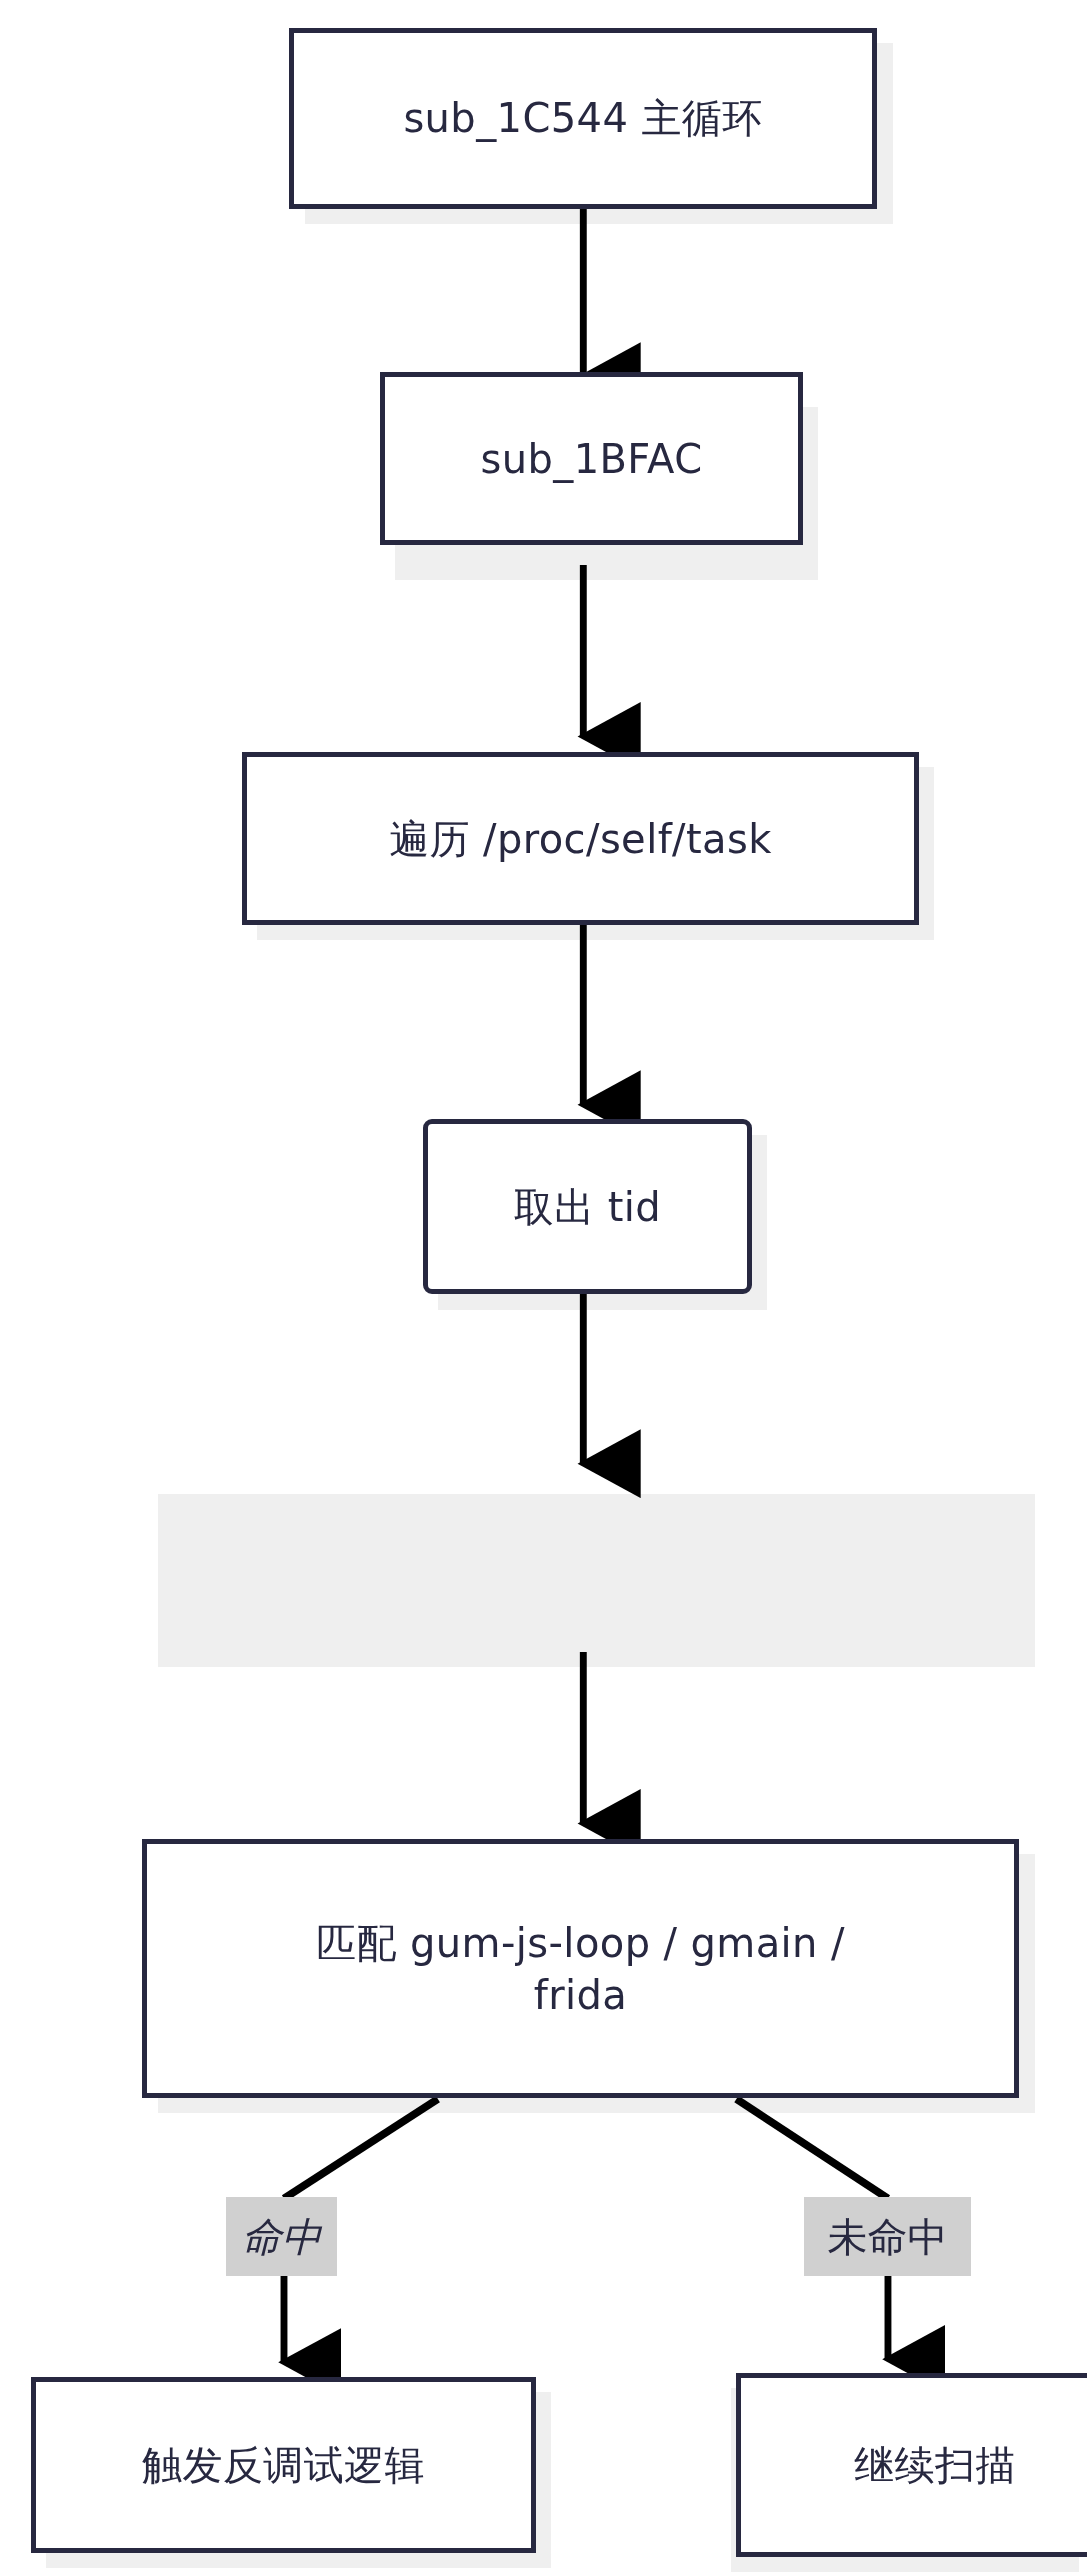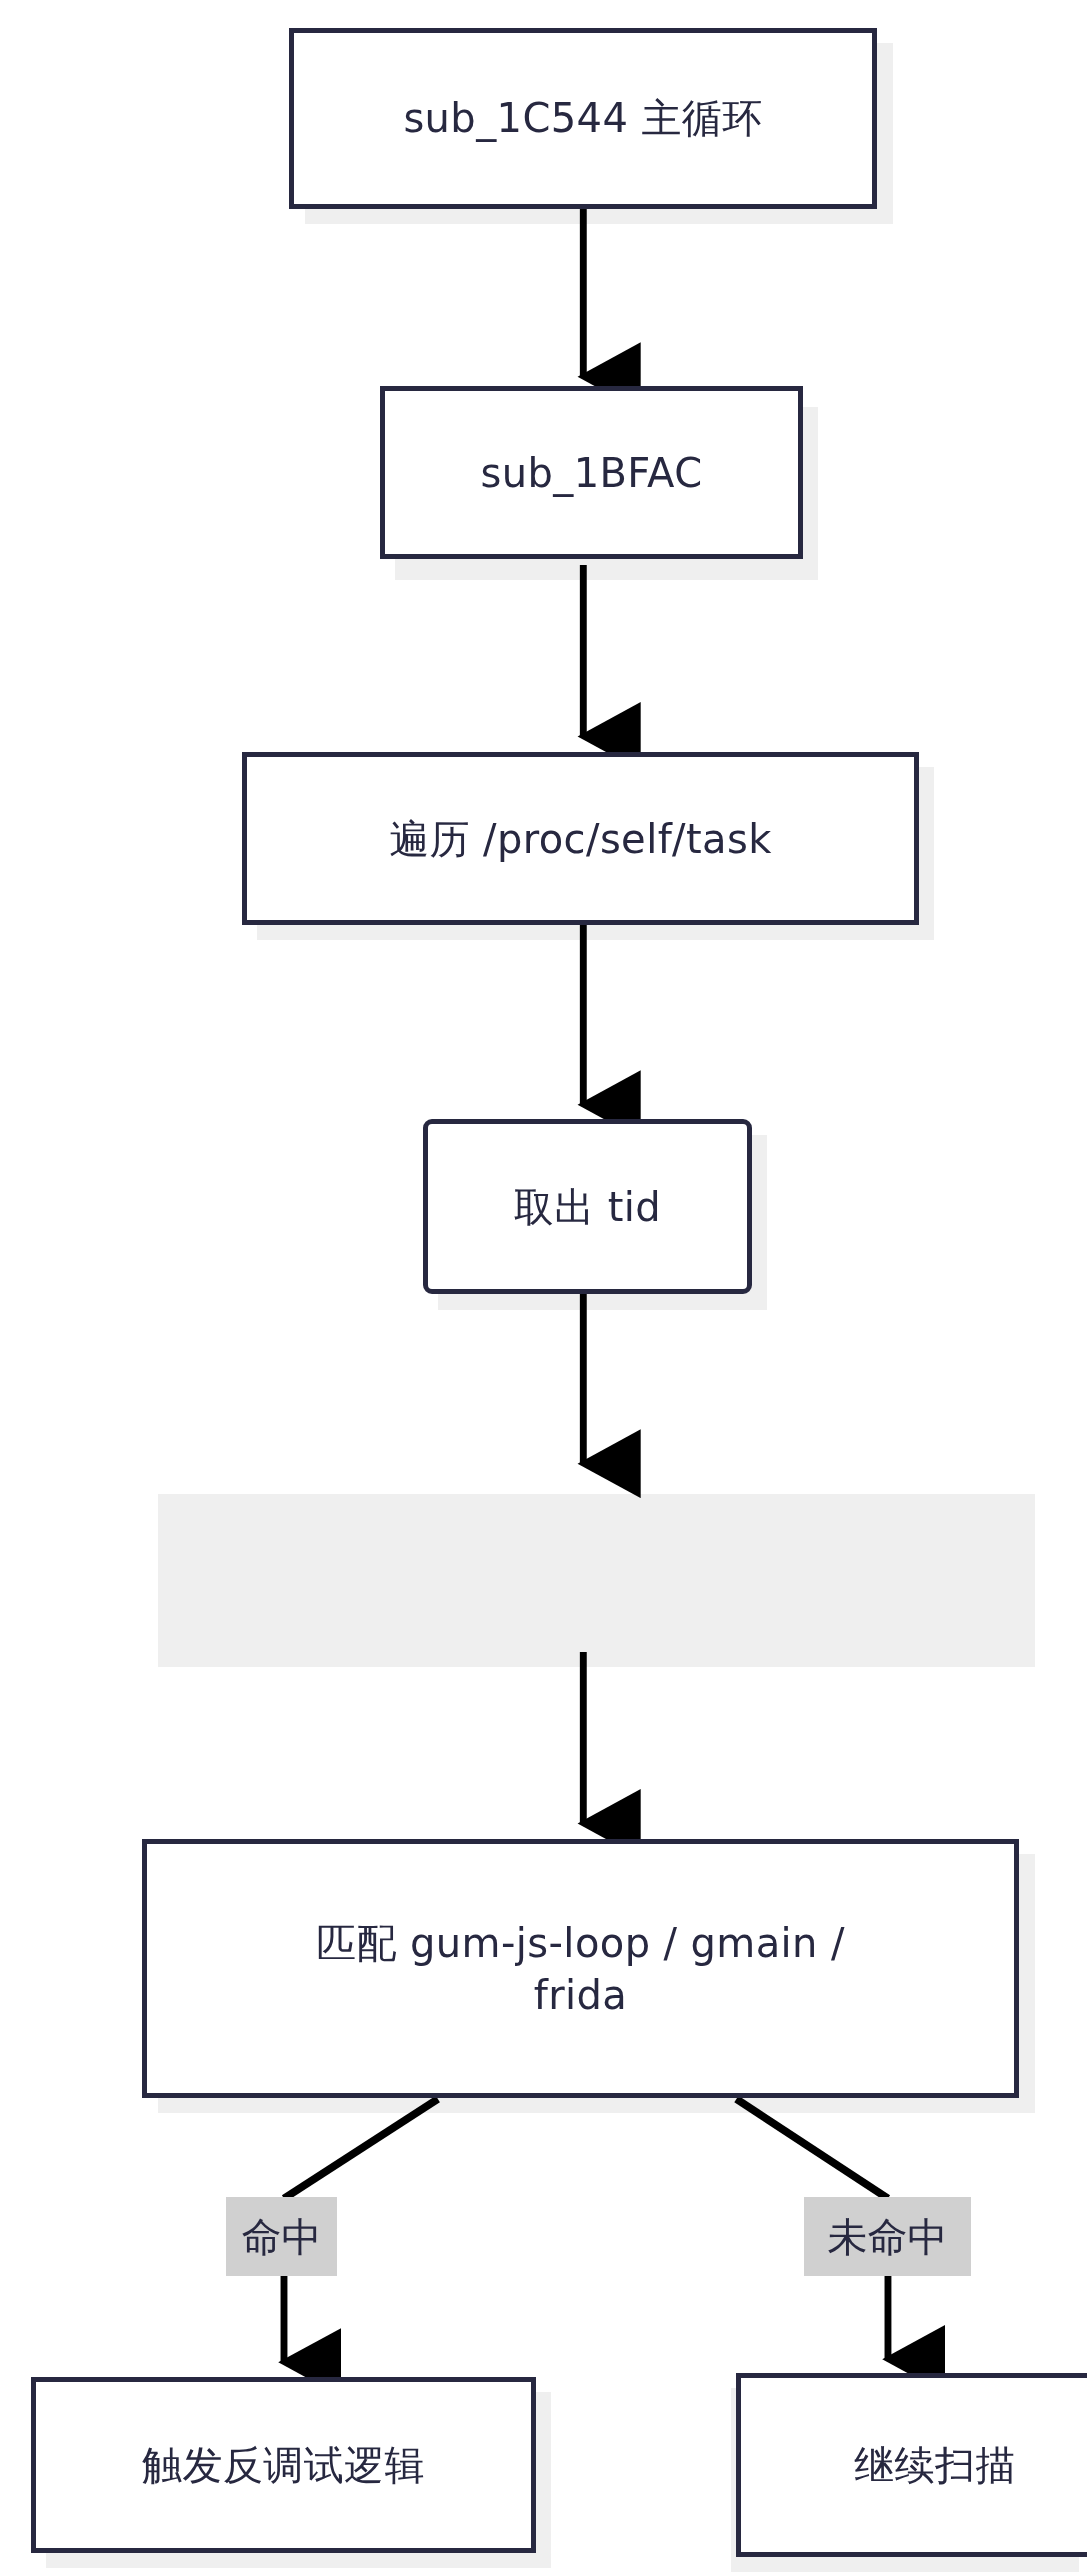--- a/index.html
+++ b/index.html
@@ -104,33 +104,33 @@
   <div class="node-shadow" style="left:395px; top:407px; width:423px; height:173px;"></div>
   <div class="node-shadow" style="left:257px; top:767px; width:677px; height:173px;"></div>
   <div class="node-shadow" style="left:438px; top:1135px; width:329px; height:175px;"></div>
   <div class="node-shadow" style="left:158px; top:1494px; width:877px; height:173px;"></div>
   <div class="node-shadow" style="left:158px; top:1854px; width:877px; height:259px;"></div>
   <div class="node-shadow" style="left:46px; top:2392px; width:505px; height:176px;"></div>
   <div class="node-shadow" style="left:731px; top:2388px; width:348px; height:184px;"></div>
 
   <div class="node" style="left:289px; top:27.6px; width:588px; height:181px;">sub_1C544 主循环</div>
 
-  <div class="node" style="left:380px; top:386px; width:423px; height:173px;">sub_1BFAC</div>
+  <div class="node" style="left:380px; top:372px; width:423px; height:173px;">sub_1BFAC</div>
 
   <div class="node" style="left:242px; top:752px; width:677px; height:173px;">遍历 /proc/self/task</div>
 
   <div class="node" style="left:423px; top:1119px; width:329px; height:175px;border-radius:9px;">取出 tid</div>
 
 
   <div class="node" style="left:142px; top:1839px; width:877px; height:259px;">匹配 gum-js-loop / gmain /
 frida</div>
 
   <div class="node" style="left:31px; top:2377px; width:505px; height:176px;">触发反调试逻辑</div>
 
   <div class="node" style="left:716px; top:2373px; width:398px; height:184px;margin-left:20px;">继续扫描</div>
 
-  <div class="edge-label" style="left:226px; top:2197px; width:111px; height:79px;">命中</div>
+  <div class="edge-label" style="left:226px; top:2197px; width:111px; height:79px;font-style:italic;">命中</div>
 
   <div class="edge-label" style="left:804px; top:2197px; width:167px; height:79px;">未命中</div>
 
 
 </div>
 
 
 </body></html>

